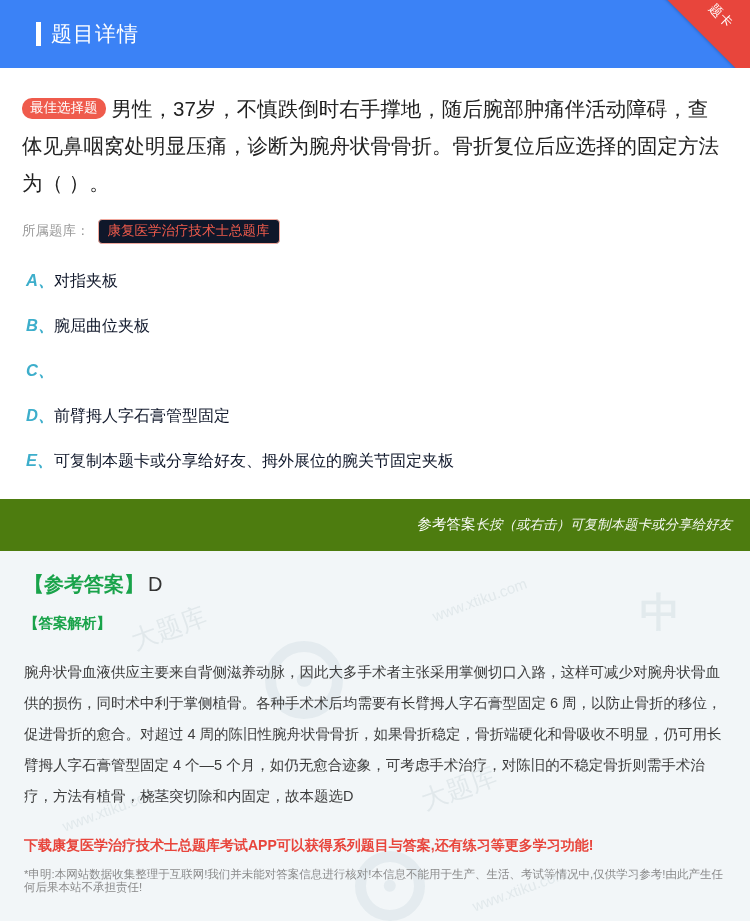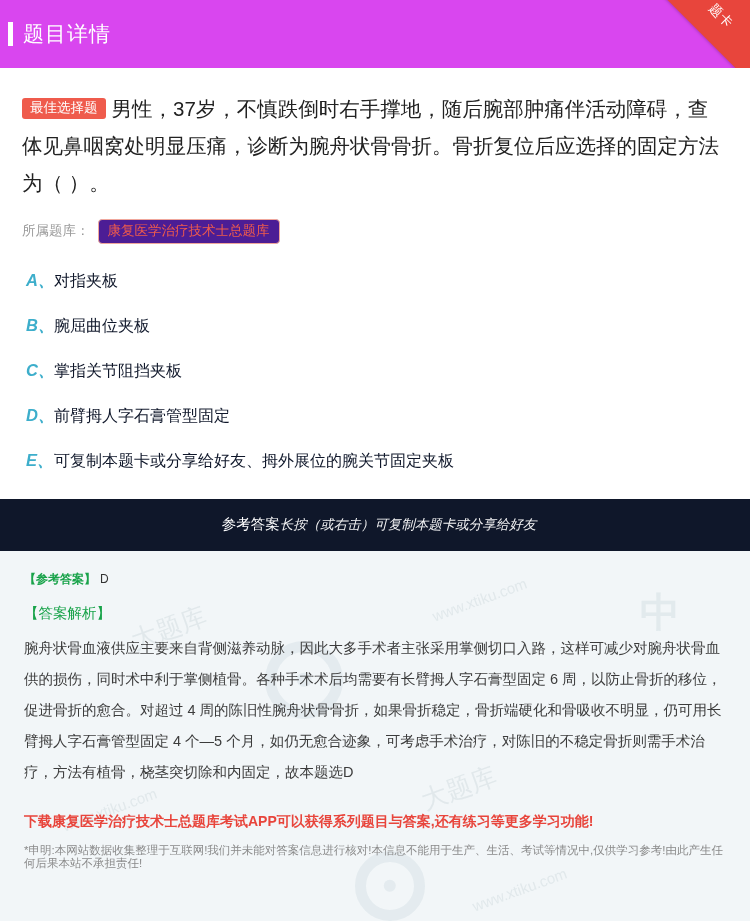--- a/index.html
+++ b/index.html
@@ -9,24 +9,24 @@
     font-family: "Liberation Sans", sans-serif;
     background: #ffffff;
     overflow: hidden;
   }
   .page { position: relative; width: 750px; height: 921px; overflow: hidden; }
 
   
   .header {
     position: relative;
     height: 68px;
-    background: #d946ef;
+    background: #3b82f6;
     display: flex;
     align-items: center;
-    padding-left: 8px;
+    padding-left: 36px;
     overflow: hidden;
   }
   .header-bar {
     width: 5px; height: 24px; background: #ffffff; margin-right: 10px;
   }
   .header-title {
     color: #ffffff; font-size: 21px; letter-spacing: 1px;
   }
   .corner-ribbon {
     position: absolute;
@@ -50,37 +50,37 @@
 
   
   .qbody { padding: 22px 22px 0 22px; }
   .qline { font-size: 20.5px; line-height: 37px; color: #222222; }
   .tag-best {
     display: inline-block;
     background: #ef5b4c;
     color: #ffffff;
     font-size: 13.5px;
     padding: 3px 8px 4px 8px;
-    border-radius: 3px;
+    border-radius: 10px;
     vertical-align: 4px;
     margin-right: 6px;
     line-height: 1;
     white-space: nowrap;
   }
   .bank-row {
     margin-top: 18px;
     display: flex; align-items: center;
     font-size: 13.5px;
     color: #9b9b9b;
   }
   .bank-label { margin-right: 8px; }
   .bank-chip {
     border: 1px solid #f0a79c;
     color: #ef5b4c;
-    background: #4c1d95;
+    background: #0f172a;
     border-radius: 4px;
     padding: 4px 9px 5px 9px;
     font-size: 13.5px;
     line-height: 1;
     text-align: center;
   }
 
   
   .options { padding: 14px 22px 0 22px; }
   .option {
@@ -96,58 +96,58 @@
     width: 32px;
     flex: none;
     padding-left: 4px;
   }
   .opt-text { color: #0f172a; font-size: 16px; line-height: 22px; }
 
   
   .answer-bar {
     margin-top: 16px;
     height: 52px;
-    background: #0f172a;
+    background: #4d7c0f;
     display: flex;
     align-items: center;
-    justify-content: center;
+    justify-content: flex-end;
     padding: 0 18px 0 26px;
     color: #ffffff;
     font-size: 14.5px;
   }
   .answer-bar .hint { font-size: 13.5px; opacity: .95; font-style: italic; }
 
   
   .analysis {
     position: relative;
     background: #f2f6f8;
     padding: 20px 24px 10px 24px;
     height: 393px;
     overflow: hidden;
   }
   .ans-key-line {
-    font-size: 12px;
+    font-size: 20px;
     color: #19a34a;
     font-weight: bold;
     margin-bottom: 4px;
     position: relative;
     z-index: 3;
   }
   .ans-key-value {
     display: inline-block;
     color: #333333;
     font-weight: normal;
     margin-left: 4px;
     letter-spacing: 2px;
   }
   .ans-exp-title {
     font-size: 14.5px;
     color: #19a34a;
-    font-weight: normal;
-    margin: 16px 0 10px 0;
+    font-weight: bold;
+    margin: 16px 0 24px 0;
     position: relative; z-index: 3;
   }
   .exp-text {
     font-size: 14.5px;
     line-height: 31px;
     color: #3c3c3c;
     position: relative; z-index: 3;
   }
   .download-line {
     margin-top: 22px;
@@ -226,21 +226,20 @@
     <div class="option">
       <span class="opt-key">A、</span>
       <span class="opt-text">对指夹板</span>
     </div>
     <div class="option">
       <span class="opt-key">B、</span>
       <span class="opt-text">腕屈曲位夹板</span>
     </div>
     <div class="option">
       <span class="opt-key">C、</span>
-      <span class="opt-text">掌指关节阻挡夹板</span>
     </div>
     <div class="option">
       <span class="opt-key">D、</span>
       <span class="opt-text">前臂拇人字石膏管型固定</span>
     </div>
     <div class="option">
       <span class="opt-key">E、</span>
       <span class="opt-text">可复制本题卡或分享给好友、拇外展位的腕关节固定夹板</span>
     </div>
   </div>

